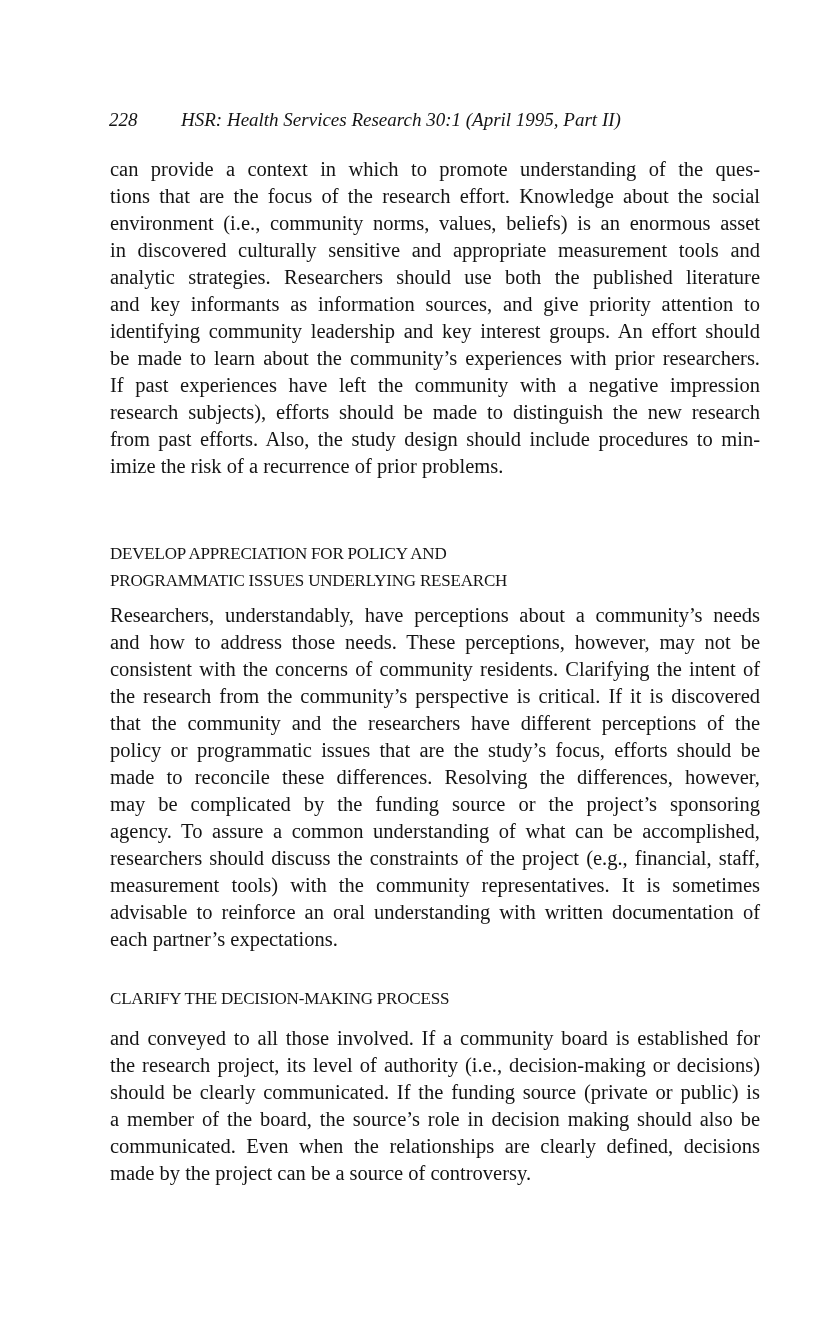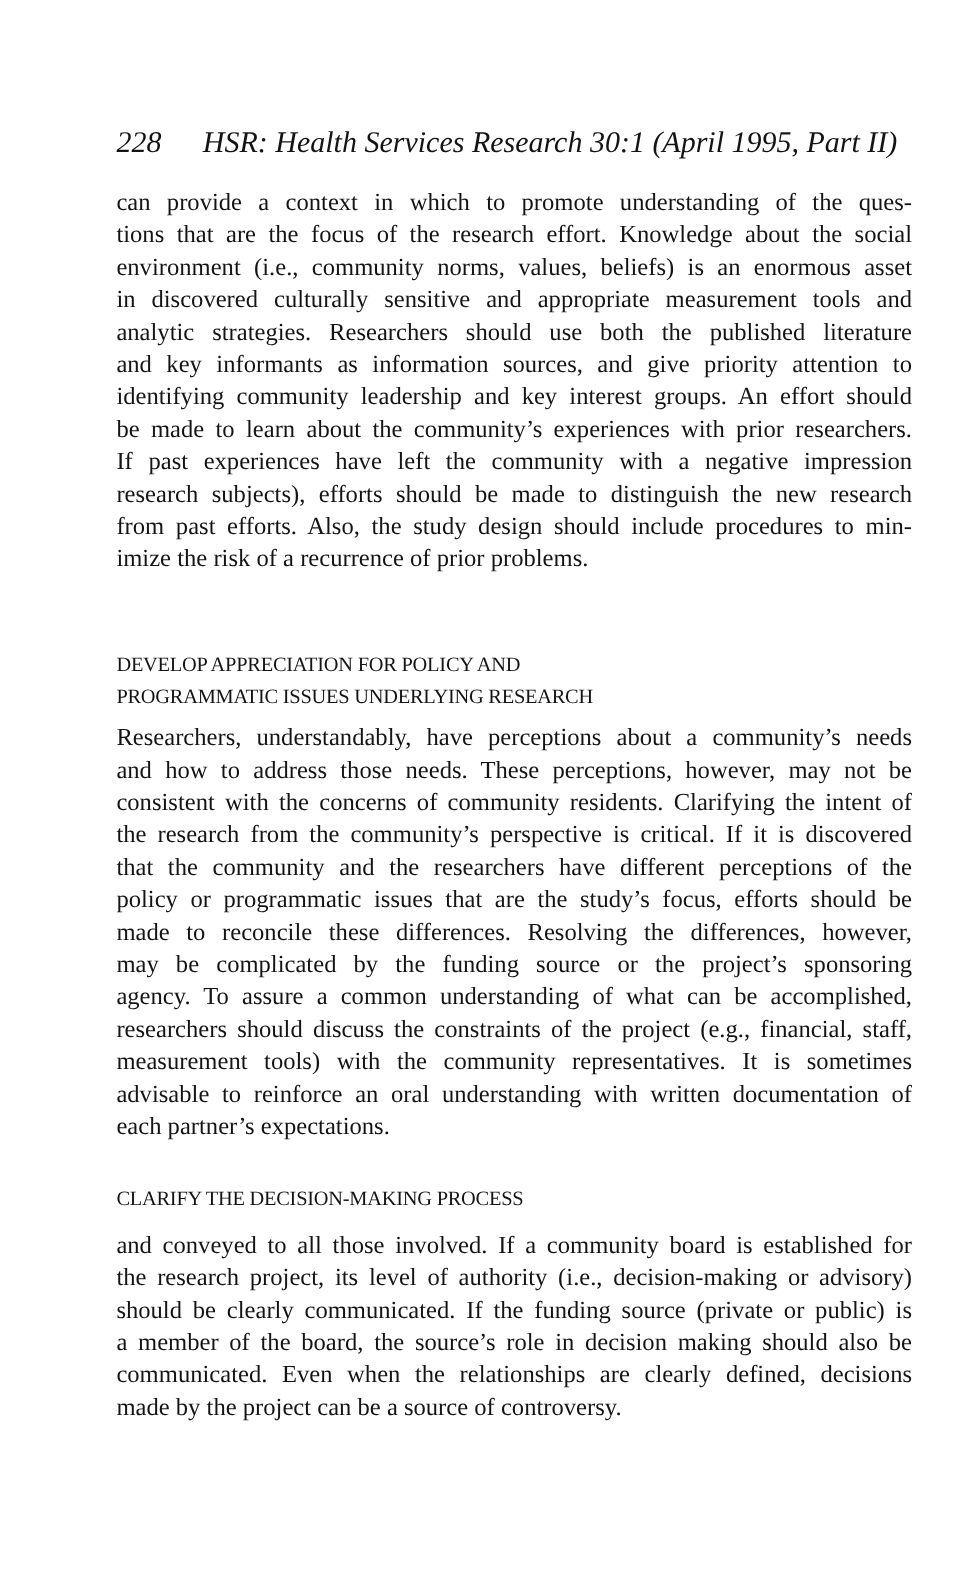--- a/index.html
+++ b/index.html
@@ -17,44 +17,45 @@
     }
     .page {
       position: absolute;
       left: 97px;
       top: 0;
       width: 663px;
     }
     .running-head {
       position: absolute;
       top: 108px;
-      left: 0;
+      left: 12px;
       width: 663px;
       font-style: italic;
-      font-size: 25px;
+      font-size: 19px;
       line-height: 24px;
       white-space: nowrap;
     }
     .running-head .page-num {
       display: inline-block;
       width: 72px;
     }
     .block {
       position: absolute;
       left: 0;
       width: 663px;
     }
     .line {
       display: block;
       height: 27px;
       font-size: 20.5px;
       line-height: 27px;
       white-space: nowrap;
       text-align: justify;
       text-align-last: justify;
+      margin-left: 13px;
     }
     .line.last {
       text-align-last: left;
     }
     .heading .line {
       font-size: 17px;
       text-align-last: left;
       letter-spacing: -0.2px;
     }
     #para1 { top: 156px; }
@@ -107,20 +108,20 @@
     <span class="line">advisable to reinforce an oral understanding with written documentation of</span>
     <span class="line last">each partner’s expectations.</span>
   </div>
 
   <div class="block heading" id="heading2">
     <span class="line">CLARIFY THE DECISION-MAKING PROCESS</span>
   </div>
 
   <div class="block" id="para3">
     <span class="line">and conveyed to all those involved. If a community board is established for</span>
-    <span class="line">the research project, its level of authority (i.e., decision-making or advisory)</span>
+    <span class="line">the research project, its level of authority (i.e., decision-making or decisions)</span>
     <span class="line">should be clearly communicated. If the funding source (private or public) is</span>
     <span class="line">a member of the board, the source’s role in decision making should also be</span>
     <span class="line">communicated. Even when the relationships are clearly defined, decisions</span>
     <span class="line last">made by the project can be a source of controversy.</span>
   </div>
 
 </div>
 
 </body></html>

